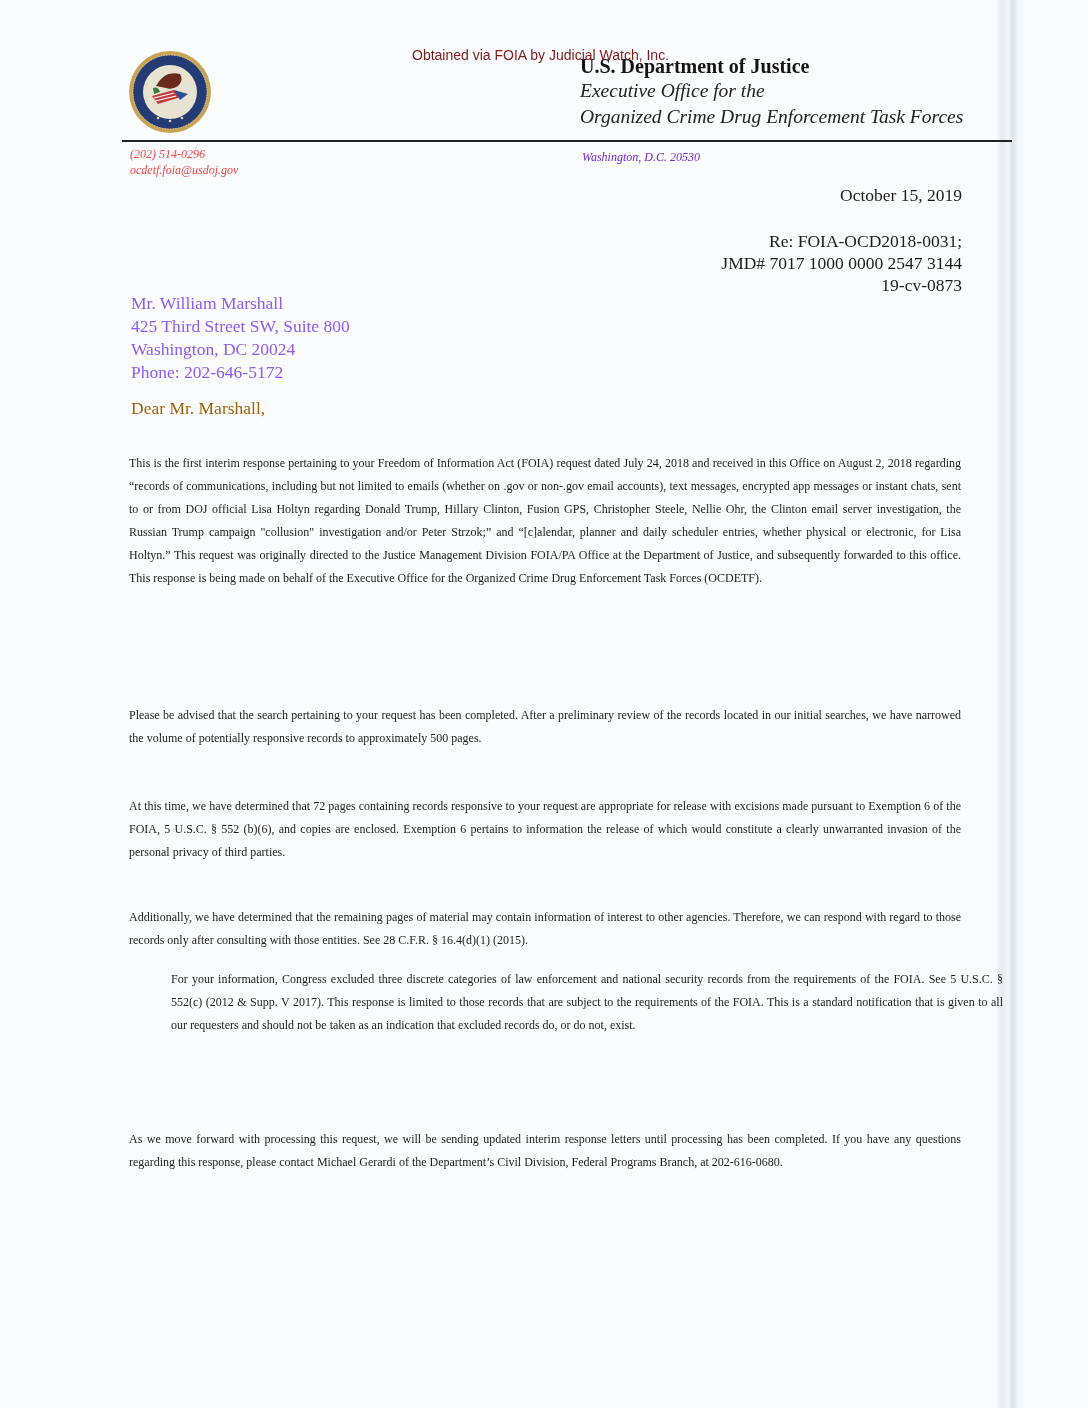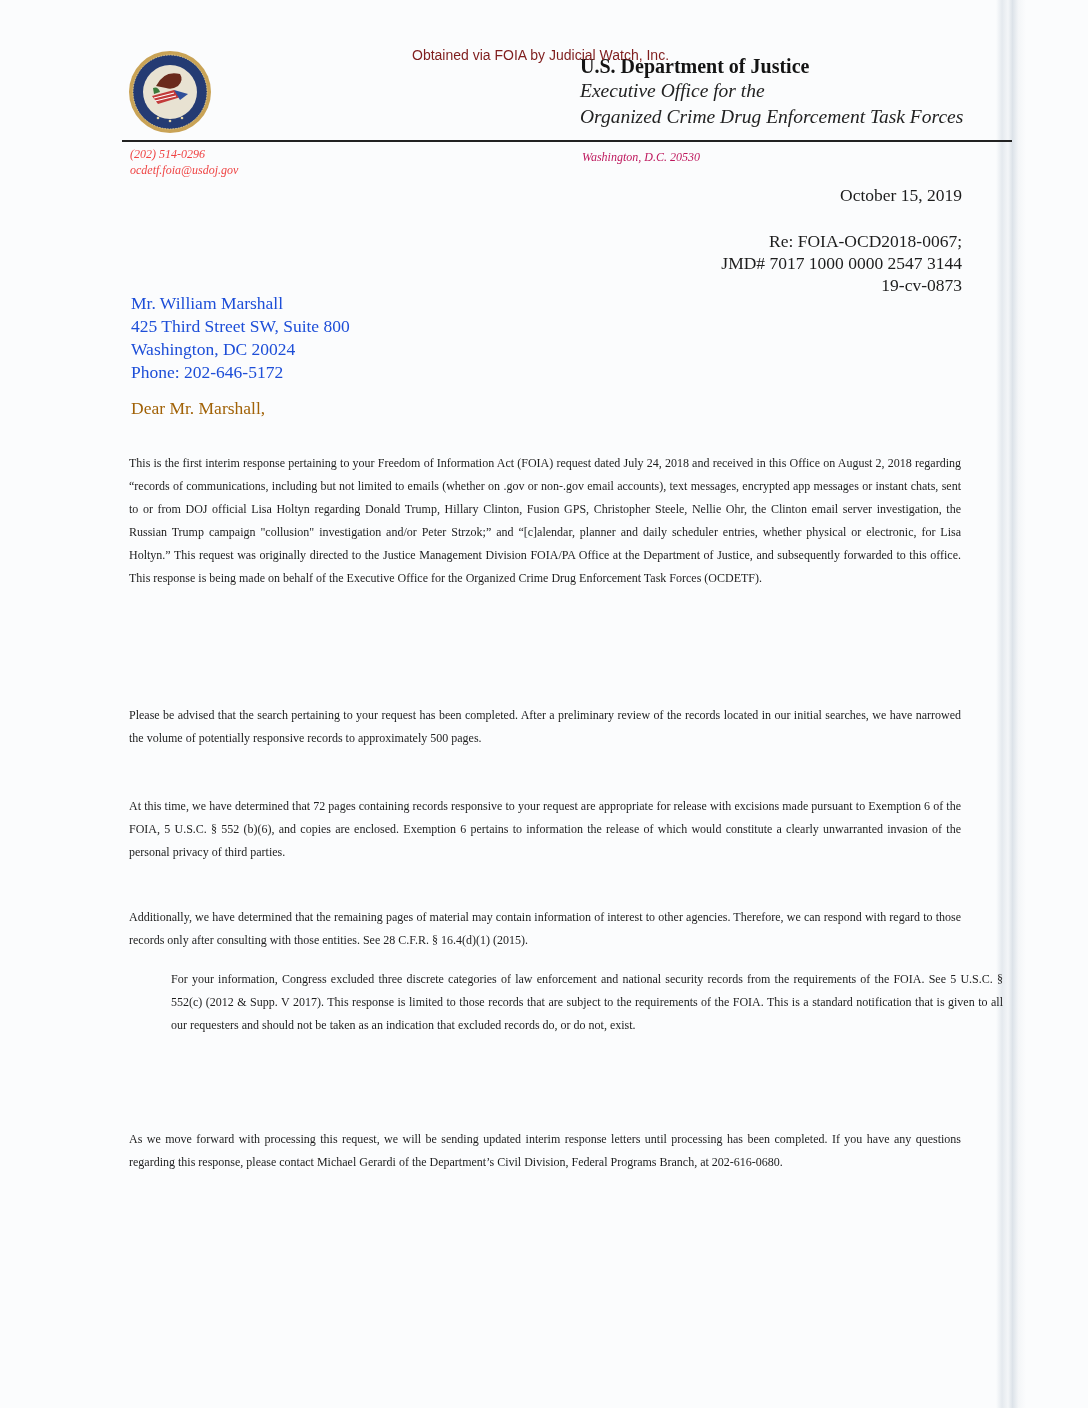--- a/index.html
+++ b/index.html
@@ -80,21 +80,21 @@
       font-style: italic;
       line-height: 16px;
       color: #ef4444;
     }
     .contact-city {
       position: absolute;
       left: 582px;
       top: 150px;
       font-size: 12px;
       font-style: italic;
-      color: #be185d;
+      color: #6d28d9;
     }
     .date-line {
       position: absolute;
       right: 126px;
       top: 185px;
       font-size: 17.5px;
       color: #1d1d1d;
     }
     .ref-block {
       position: absolute;
@@ -104,21 +104,21 @@
       font-size: 17.5px;
       line-height: 22px;
       color: #1d1d1d;
     }
     .address-block {
       position: absolute;
       left: 131px;
       top: 292px;
       font-size: 17.5px;
       line-height: 23px;
-      color: #1d4ed8;
+      color: #8b5cf6;
       font-family: Liberation Serif, serif;
     }
     .salutation {
       position: absolute;
       left: 131px;
       top: 398px;
       font-size: 17.5px;
       color: #a16207;
     }
     .body-text {
@@ -170,21 +170,21 @@
 <div class="contact-left">
   <div>(202) 514-0296</div>
   <div>ocdetf.foia@usdoj.gov</div>
 </div>
 
 <div class="contact-city">Washington, D.C. 20530</div>
 
 <div class="date-line">October 15, 2019</div>
 
 <div class="ref-block">
-  <div>Re: FOIA-OCD2018-0067;</div>
+  <div>Re: FOIA-OCD2018-0031;</div>
   <div>JMD# 7017 1000 0000 2547 3144</div>
   <div>19-cv-0873</div>
 </div>
 
 <div class="address-block">
   <div>Mr. William Marshall</div>
   <div>425 Third Street SW, Suite 800</div>
   <div>Washington, DC 20024</div>
   <div>Phone: 202-646-5172</div>
 </div>

